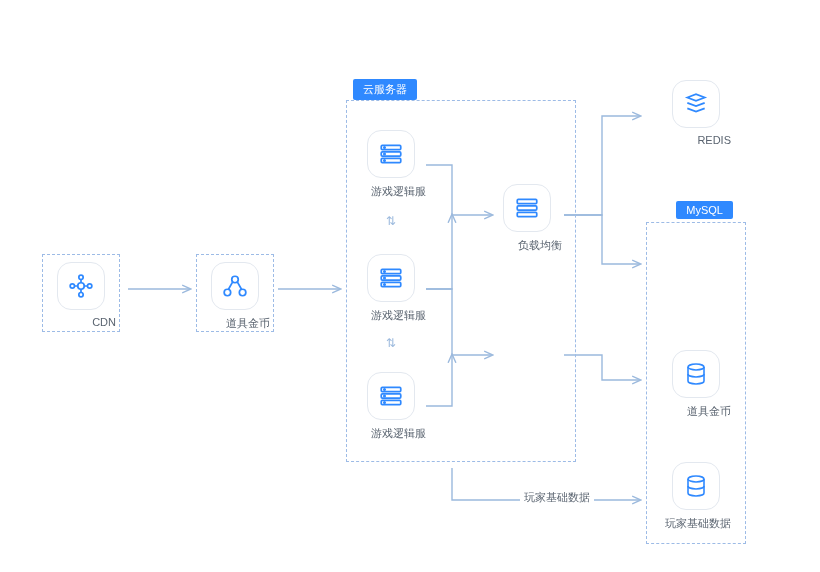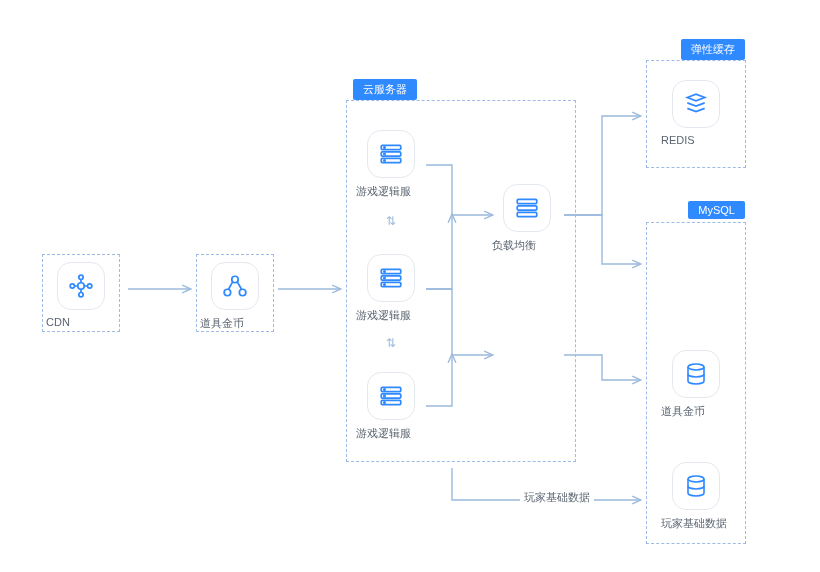--- a/index.html
+++ b/index.html
@@ -14,21 +14,21 @@
   }
   .canvas {
     position: relative;
     width: 820px;
     height: 572px;
   }
   
   .node {
     position: absolute;
     width: 70px;
-    text-align: left;
+    text-align: right;
   }
   .node .icon-wrap {
     width: 48px;
     height: 48px;
     margin: 0 auto;
     border: 1px solid #e3e8ef;
     border-radius: 14px;
     background: #fff;
     display: flex;
     align-items: center;
@@ -190,36 +190,33 @@
     <div class="icon-wrap">
       <svg width="26" height="26" viewBox="0 0 24 24" fill="none" stroke="#2f89ff" stroke-width="1.6">
         <rect x="3" y="4" width="18" height="4" rx="1"></rect>
           <rect x="3" y="10" width="18" height="4" rx="1"></rect>
           <rect x="3" y="16" width="18" height="4" rx="1"></rect>
       </svg>
     </div>
     <div class="label">负载均衡</div>
   </div>
 
-  <div class="panel" style="left:646px; top:60px; width:100px; height:108px;">
-    <div class="panel-title" style="right:0;">弹性缓存</div>
-  </div>
   <div class="node" style="left:661px; top:80px;">
     <div class="icon-wrap">
       <svg width="26" height="26" viewBox="0 0 24 24" fill="none" stroke="#2f89ff" stroke-width="1.6">
         <path d="M4,6 L12,3 L20,6 L12,9 Z"></path>
         <path d="M4,11 L12,14 L20,11"></path>
           <path d="M4,16 L12,19 L20,16"></path>
       </svg>
     </div>
     <div class="label">REDIS</div>
   </div>
 
   <div class="panel" style="left:646px; top:222px; width:100px; height:322px;">
-    <div class="panel-title" style="right:0;">MySQL</div>
+    <div class="panel-title" style="right:12px;">MySQL</div>
   </div>
 
 
   <div class="node" style="left:661px; top:350px;">
     <div class="icon-wrap">
       <svg width="24" height="24" viewBox="0 0 24 24" fill="none" stroke="#2f89ff" stroke-width="1.6">
         <ellipse cx="12" cy="5" rx="8" ry="3"></ellipse>
         <path d="M4,5 V19 a8,3 0 0 0 16,0 V5"></path>
           <path d="M4,12 a8,3 0 0 0 16,0"></path>
       </svg>

